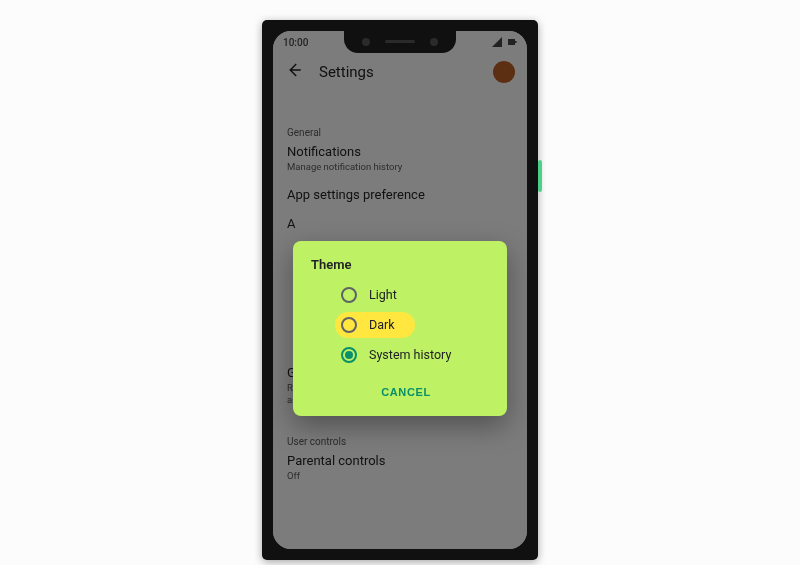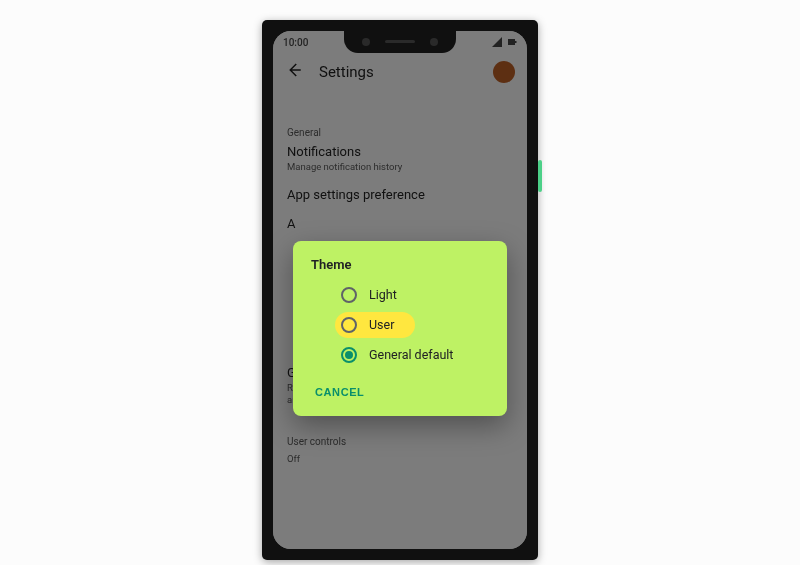--- a/index.html
+++ b/index.html
@@ -199,21 +199,21 @@
   }
   .radio.selected { border-color: #0a8f6b; }
   .radio.selected::after {
     content: "";
     width: 8px; height: 8px;
     background: #0a8f6b;
     border-radius: 50%;
   }
   .dialog-actions {
     display: flex;
-    justify-content: flex-start;
+    justify-content: center;
     padding: 10px 2px 6px 14px;
   }
   .cancel-btn {
     font-size: 11px;
     font-weight: 700;
     letter-spacing: .6px;
     color: #0a8f6b;
     background: none;
     border: none;
     padding: 6px 8px;
@@ -278,42 +278,43 @@
       <div style="height:120px"></div>
 
       <div class="row">
         <div class="title">Google Play preferences</div>
         <div class="sub">Remove history in your Wishlist, the Beta program, and other lists</div>
       </div>
 
       <div class="section-label">User controls</div>
 
       <div class="row">
+        <div class="title">Parental controls</div>
         <div class="sub">Off</div>
       </div>
     </div>
 
     <div class="scrim"></div>
 
     <div class="dialog">
       <div class="dialog-title">Theme</div>
 
       <div class="radio-item">
         <span class="radio"></span>
         <span>Light</span>
       </div>
 
       <div class="radio-item highlight">
         <span class="radio"></span>
-        <span>User</span>
+        <span>Dark</span>
       </div>
 
       <div class="radio-item">
         <span class="radio selected"></span>
-        <span>General default</span>
+        <span>System history</span>
       </div>
 
       <div class="dialog-actions">
         <button class="cancel-btn">CANCEL</button>
       </div>
     </div>
 
     <div class="navbar">
       <div class="nav-pill"></div>
     </div>

